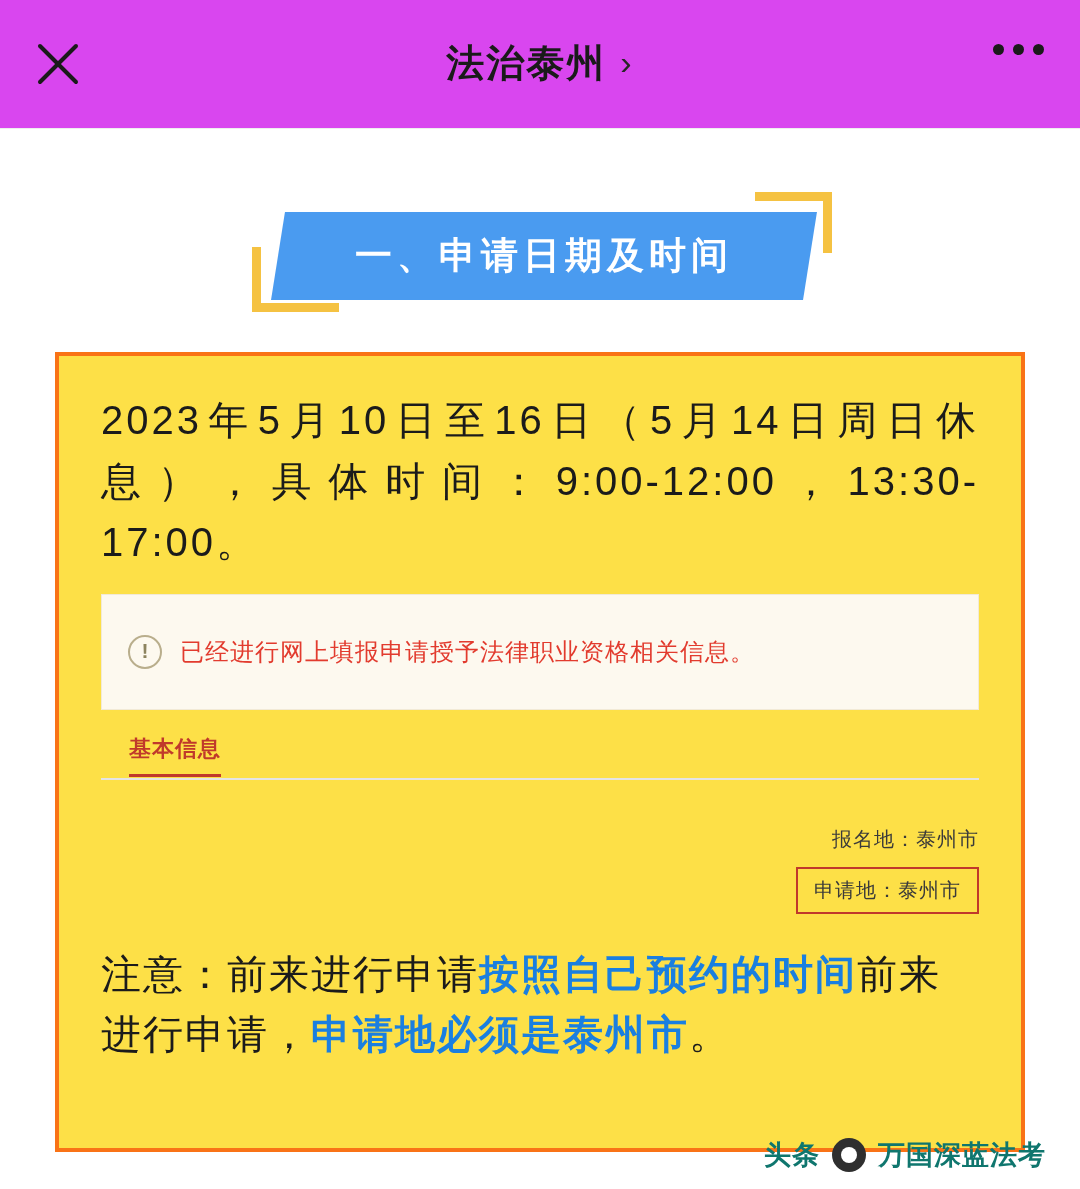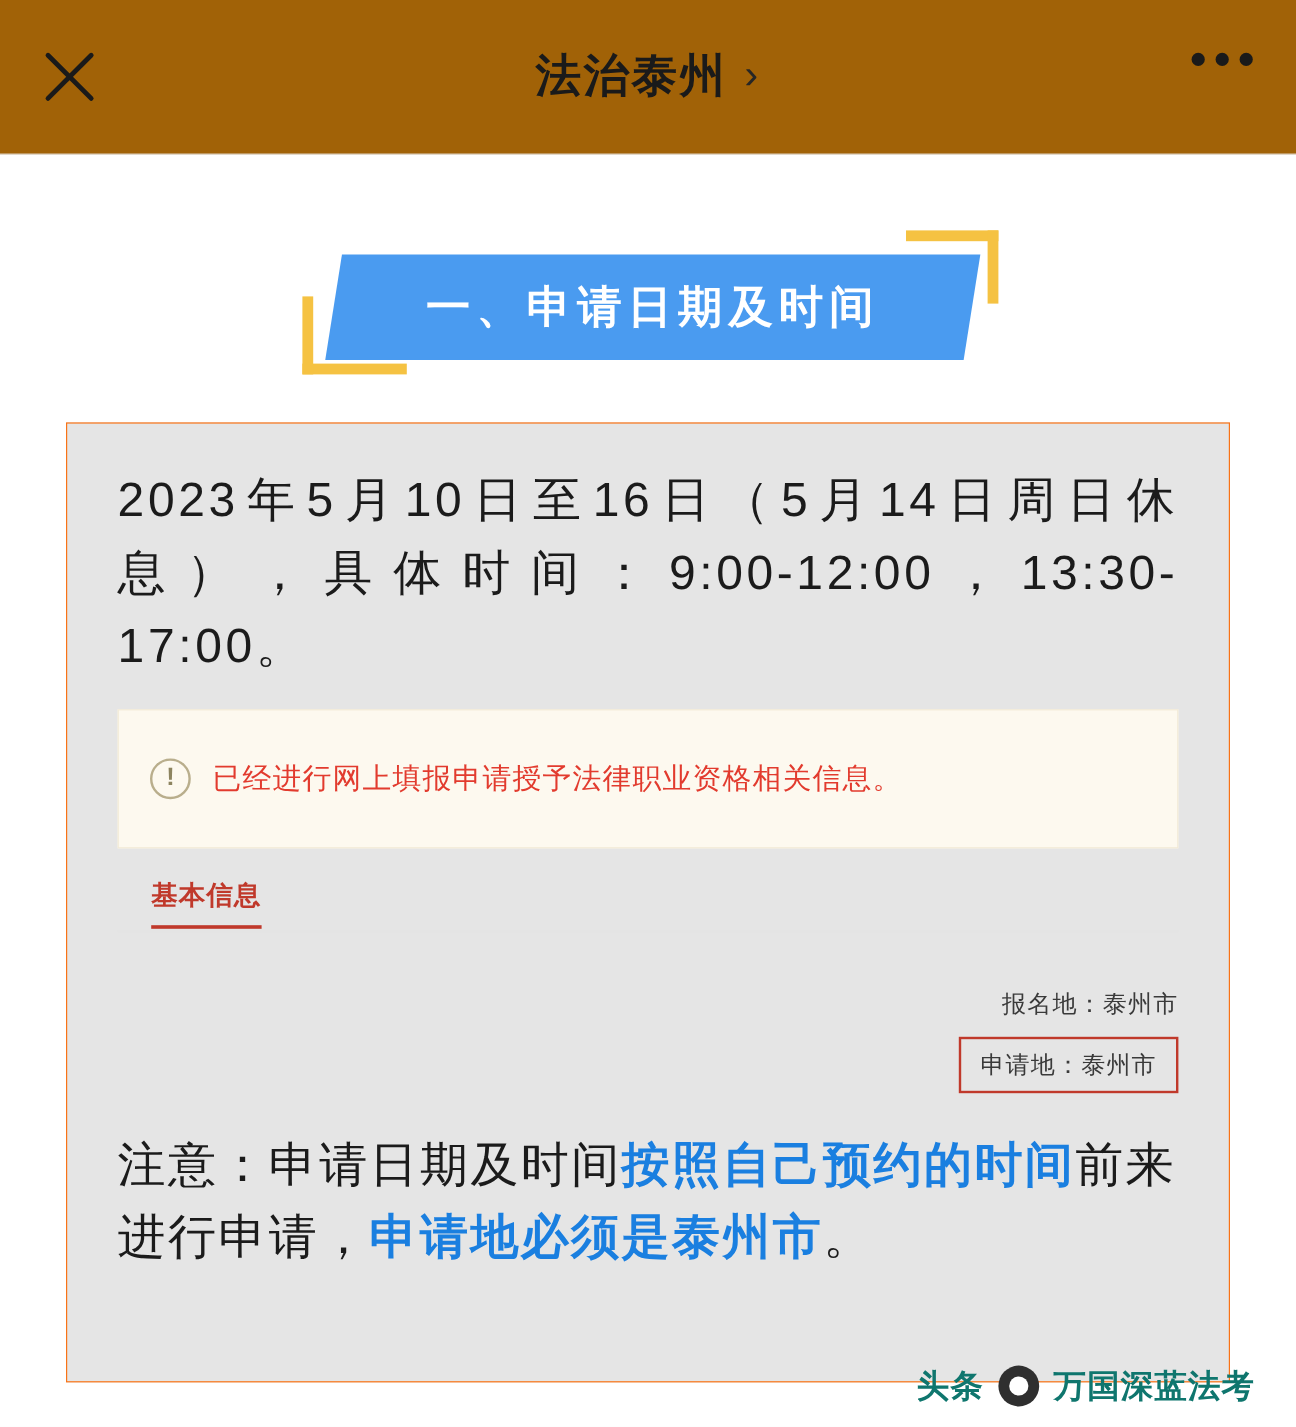--- a/index.html
+++ b/index.html
@@ -14,21 +14,21 @@
     color: #1b1b1b;
     overflow: hidden;
     position: relative;
   }
 
   
   .topbar {
     position: relative;
     height: 128px;
     border-bottom: 1px solid #eeeeee;
-    background: #a16207;
+    background: #d946ef;
   }
   .close-btn {
     position: absolute;
     left: 34px;
     top: 40px;
     width: 48px;
     height: 48px;
     cursor: pointer;
   }
   .close-btn svg { display: block; }
@@ -110,22 +110,22 @@
     color: #ffffff;
     font-size: 37px;
     font-weight: 700;
     letter-spacing: 5px;
   }
 
   
   .card {
     position: relative;
     margin: 28px 55px 0 55px;
-    border: 1px solid #f97316;
-    background: #e5e5e5;
+    border: 4px solid #f97316;
+    background: #fde047;
     padding: 34px 42px 38px 42px;
     box-sizing: border-box;
     height: 800px;
   }
   .para {
     font-size: 40px;
     line-height: 1.52;
     letter-spacing: 3px;
     color: #1b1b1b;
     text-align: justify;
@@ -292,21 +292,21 @@
     </div>
 
     <div class="shot-fields">
       <div class="field-line">报名地：泰州市</div>
       <div class="field-boxed">申请地：泰州市</div>
     </div>
 
   </div>
 
   <div class="note">
-    <span>注意：申请日期及时间</span><span class="hl">按照自己预约的时间</span><span>前来进行申请，</span><span class="hl">申请地必须是泰州市</span><span>。</span>
+    <span>注意：前来进行申请</span><span class="hl">按照自己预约的时间</span><span>前来进行申请，</span><span class="hl">申请地必须是泰州市</span><span>。</span>
   </div>
 
 </div>
 
 <div class="watermark">
   <span>头条</span>
   <span class="wm-logo"></span>
   <span>万国深蓝法考</span>
 </div>
 

